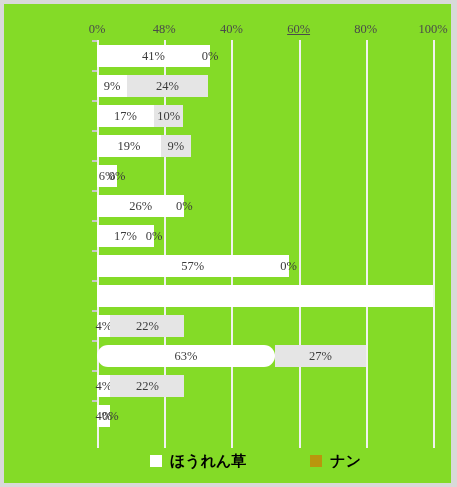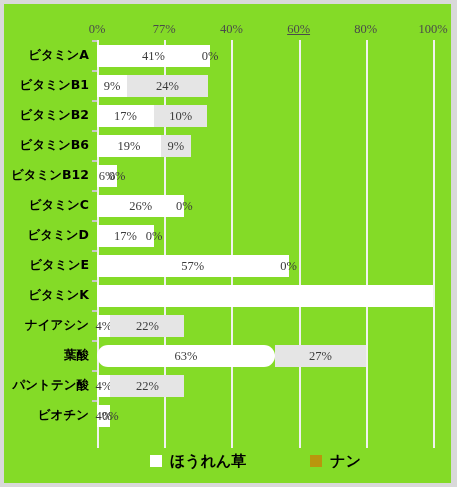--- a/index.html
+++ b/index.html
@@ -130,42 +130,27 @@
     white-space:nowrap;
   }
 </style>
 </head>
 <body>
 
 <div id="chart-root">
 
   <div id="axis-labels">
       <span class="axis-tick" style="left: 93px;">0%</span>
-      <span class="axis-tick" style="left: 160.2px;">77%</span>
+      <span class="axis-tick" style="left: 160.2px;">48%</span>
       <span class="axis-tick" style="left: 227.4px;">40%</span>
       <span class="axis-tick" style="left: 294.6px; text-decoration: underline;">60%</span>
       <span class="axis-tick" style="left: 361.8px;">80%</span>
       <span class="axis-tick" style="left: 429px;">100%</span>
     </div>
 
-  <div id="cat-col">
-      <div class="cat-label" style="top: 0px;">ビタミンA</div>
-      <div class="cat-label" style="top: 30px;">ビタミンB1</div>
-      <div class="cat-label" style="top: 60px;">ビタミンB2</div>
-      <div class="cat-label" style="top: 90px;">ビタミンB6</div>
-      <div class="cat-label" style="top: 120px;">ビタミンB12</div>
-      <div class="cat-label" style="top: 150px;">ビタミンC</div>
-      <div class="cat-label" style="top: 180px;">ビタミンD</div>
-      <div class="cat-label" style="top: 210px;">ビタミンE</div>
-      <div class="cat-label" style="top: 240px;">ビタミンK</div>
-      <div class="cat-label" style="top: 270px;">ナイアシン</div>
-      <div class="cat-label" style="top: 300px;">葉酸</div>
-      <div class="cat-label" style="top: 330px;">パントテン酸</div>
-      <div class="cat-label" style="top: 360px;">ビオチン</div>
-    </div>
 
   <div id="plot">
       <div class="gridline" style="left: 0px;"></div>
       <div class="gridline" style="left: 67.2px;"></div>
       <div class="gridline" style="left: 134.4px;"></div>
       <div class="gridline" style="left: 201.6px;"></div>
       <div class="gridline" style="left: 268.8px;"></div>
       <div class="gridline" style="left: 336px;"></div>
       <div class="row" style="top: 0px;">
         <div class="row-tick"></div>
@@ -188,21 +173,21 @@
             <span class="seg-label">24%</span>
           </div>
         </div>
       </div>
       <div class="row" style="top: 60px;">
         <div class="row-tick"></div>
         <div class="bar-wrap">
           <div class="seg white" style="width: 57.12px;">
             <span class="seg-label">17%</span>
           </div>
-          <div class="seg gold" style="width: 53px;">
+          <div class="seg gold" style="width: 29px;">
             <span class="seg-label">10%</span>
           </div>
         </div>
       </div>
       <div class="row" style="top: 90px;">
         <div class="row-tick"></div>
         <div class="bar-wrap">
           <div class="seg white" style="width: 63.84px;">
             <span class="seg-label">19%</span>
           </div>

